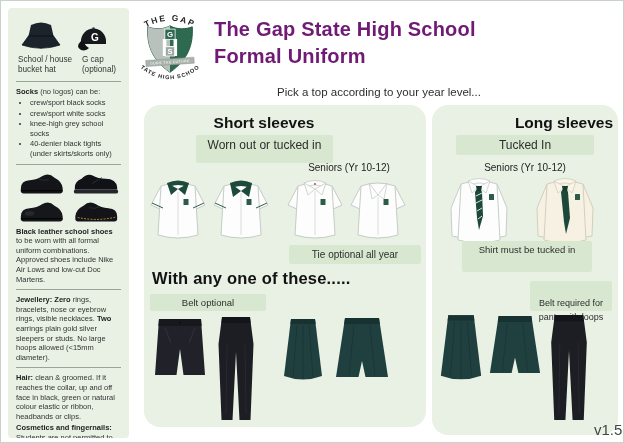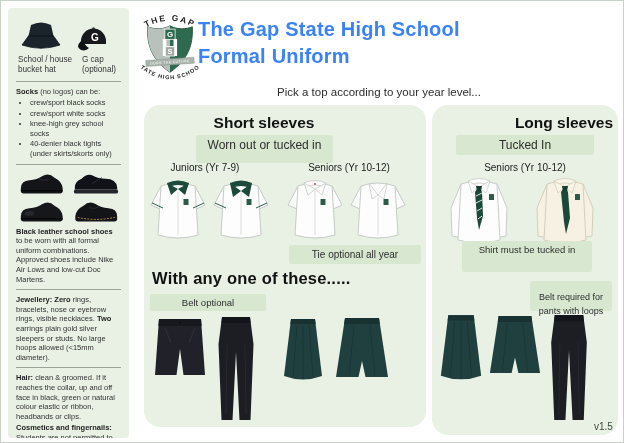--- a/index.html
+++ b/index.html
@@ -14,32 +14,32 @@
   .hat-labels{display:flex;gap:8px;font-size:8.2px;line-height:1.25;color:#333;margin:1px 0 2px 2px;}
   .hat-labels .c1{width:60px;} .hat-labels .c2{width:42px;}
   .divider{border:none;border-top:1px solid #99a399;margin:5px 0;}
   .side-p{font-size:7.5px;line-height:1.28;margin:2px 0;color:#333;}
   .side-p b{color:#1d1d1d;margin-top:12px;}
   ul.socks{margin:2px 0 2px 14px;padding:0;font-size:7.5px;line-height:1.28;color:#333;}
   ul.socks li{margin:0 0 1px 0;}
   .shoes-grid{display:grid;grid-template-columns:1fr 1fr;gap:1px 3px;justify-items:center;margin:3px 0 2px;}
 
   
-  .title{position:absolute;left:197px;top:15px;font-size:20px;font-weight:bold;color:#3b82f6;line-height:27px;letter-spacing:0.2px;}
+  .title{position:absolute;left:213px;top:15px;font-size:20px;font-weight:bold;color:#701a75;line-height:27px;letter-spacing:0.2px;}
   .subtitle{position:absolute;left:213px;top:85px;width:330px;text-align:center;font-size:11.5px;color:#2e2e2e;}
 
   
   .panel{position:absolute;background:#e8f1e4;border-radius:16px;}
   .panel-mid{left:143px;top:104px;width:282px;height:322px;}
   .panel-right{left:431px;top:104px;width:186px;height:330px;}
   .panel-h{position:absolute;font-size:15.5px;font-weight:bold;color:#121212;text-align:center;}
   .band{position:absolute;background:#d8e8d0;color:#2d2d2d;text-align:center;border-radius:2px;}
   .group-label{position:absolute;font-size:10px;color:#222;text-align:center;}
   .bottoms-h{position:absolute;font-size:16.5px;font-weight:bold;color:#121212;letter-spacing:0.2px;}
-  .version{position:absolute;left:593px;top:420px;font-size:10px;color:#3e4a41;}
+  .version{position:absolute;left:593px;top:420px;font-size:15px;color:#3e4a41;}
   svg{display:block;}
 </style>
 </head>
 <body>
 
 <div class="page">
 
   <div class="sidebar">
 
     <div class="hats-row">
@@ -138,21 +138,20 @@
   <div class="title">
     <div>The Gap State High School</div>
     <div>Formal Uniform</div>
   </div>
   <div class="subtitle">Pick a top according to your year level...</div>
 
   <div class="panel panel-mid">
     <div class="panel-h" style="left:20px;top:9px;width:200px;">Short sleeves</div>
     <div class="band" style="left:52px;top:30px;width:137px;height:28px;font-size:12px;line-height:20px;">Worn out or tucked in</div>
 
-    <div class="group-label" style="left:0px;top:57px;width:122px;">Juniors (Yr 7-9)</div>
     <div class="group-label" style="left:140px;top:57px;width:130px;">Seniors (Yr 10-12)</div>
 
     <svg class="abs" style="left:4px;top:70px;" width="60" height="68" viewBox="0 0 60 68">
       <path d="M13,11 L3,30 L14,35 L19,19 Z" fill="#fcfdfc" stroke="#c6ccc6" stroke-width="1"></path>
       <path d="M47,11 L57,30 L46,35 L41,19 Z" fill="#fcfdfc" stroke="#c6ccc6" stroke-width="1"></path>
       <path d="M13,11 Q30,5 47,11 L50,60 Q30,66 10,60 Z" fill="#fcfdfc" stroke="#c6ccc6" stroke-width="1"></path>
       <path d="M30,17 L30,60" stroke="#dadeda" stroke-width="1"></path>
       <path d="M19,8 Q30,3 41,8 L39,12 Q30,8 21,12 Z" fill="#1d4a3a"></path>
       <path d="M19,8 L30,14 L23,20 Z" fill="#1d4a3a"></path>
       <path d="M41,8 L30,14 L37,20 Z" fill="#1d4a3a"></path>
@@ -254,21 +253,21 @@
       <path d="M48,7 L37,13 L44,19 Z" fill="#f8f4e8" stroke="#d4cfbc" stroke-width="0.8"></path>
       <path d="M37,12 L33,18 L36,48 L38,60 L42,44 L40,18 Z" fill="#1c4839"></path>
       <path d="M34,12 L40,12 L39,17 L35,17 Z" fill="#163c2f"></path>
       <rect x="47" y="20" width="5" height="6" rx="0.5" fill="#2c5c48"></rect>
     </svg>
 
     <div class="band" style="left:30px;top:136px;width:130px;height:31px;font-size:9.5px;line-height:15px;padding-top:1px;box-sizing:border-box;">
       <div>Shirt must be tucked in</div>
     </div>
 
-    <div class="band" style="left:98px;top:176px;width:82px;height:30px;font-size:9px;line-height:14px;padding-top:9px;box-sizing:border-box;">
+    <div class="band" style="left:98px;top:176px;width:82px;height:30px;font-size:9px;line-height:14px;padding-top:15px;box-sizing:border-box;">
       <div>Belt required for</div>
       <div>pants with loops</div>
     </div>
 
     <svg class="abs" style="left:4px;top:207px;" width="50" height="70" viewBox="0 0 46 66">
       <path d="M11,3 H35 L42,60 Q23,67 4,60 Z" fill="#20403f"></path>
       <path d="M11,3 H35 L35.6,8 H10.4 Z" fill="#183232"></path>
       <path d="M17,9 L13,61" stroke="#183434" stroke-width="0.8"></path>
       <path d="M23,9 L23,63" stroke="#183434" stroke-width="0.8"></path>
       <path d="M29,9 L33,61" stroke="#183434" stroke-width="0.8"></path>

